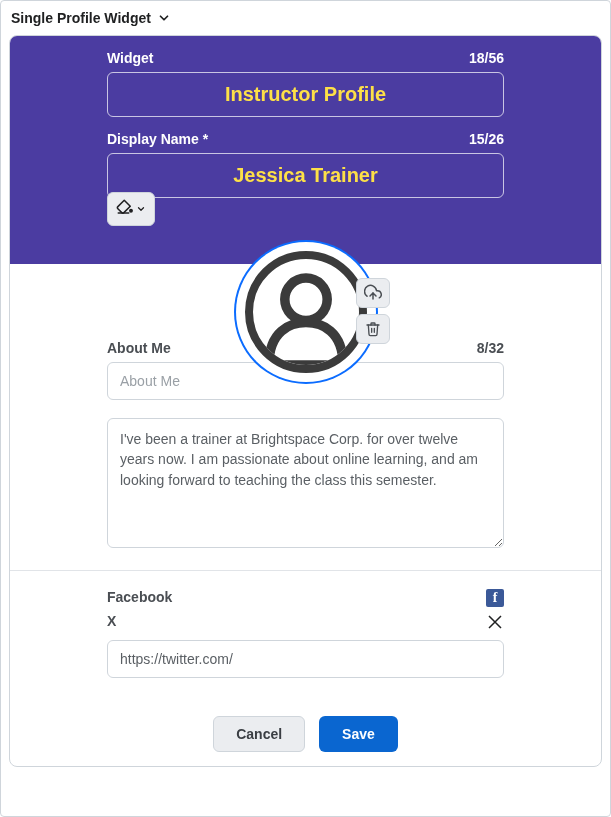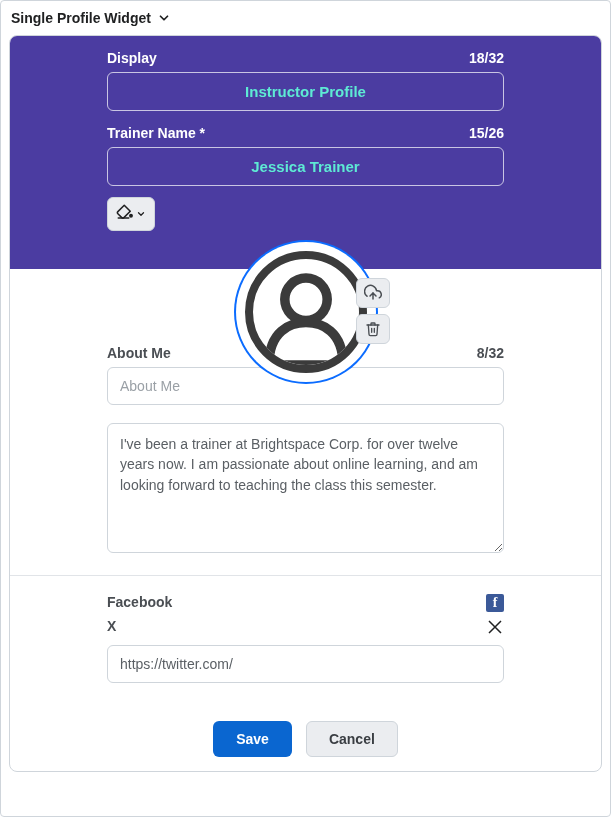--- a/index.html
+++ b/index.html
@@ -53,22 +53,22 @@
     font-size: 14px;
     font-weight: 700;
     margin-bottom: 6px;
   }
   .hero-input {
     width: 100%;
     text-align: center;
     background: transparent;
     border: 1px solid rgba(255,255,255,0.7);
     border-radius: 6px;
-    color: #5eead4;
-    font-size: 15px;
+    color: #fde047;
+    font-size: 20px;
     font-weight: 700;
     padding: 10px 4px;
     outline: none;
     margin-bottom: 14px;
   }
   .hero-input::placeholder { color: rgba(255,255,255,0.7); }
   .tool-btn {
     position: absolute;
     left: 97px;
     bottom: 38px;
@@ -181,30 +181,30 @@
       <svg width="14" height="14" viewBox="0 0 24 24" fill="none" stroke="#202122" stroke-width="3" stroke-linecap="round" stroke-linejoin="round">
           <polyline points="6 9 12 15 18 9"></polyline>
         </svg>
     </span>
   </div>
 
   <div class="card" style="position:relative;">
 
     <div class="hero">
       <div class="label-row">
-        <span>Display</span>
-        <span>18/32</span>
+        <span>Widget</span>
+        <span>18/56</span>
       </div>
       <input class="hero-input" value="Instructor Profile" style="">
 
       <div class="label-row">
-        <span>Trainer Name *</span>
+        <span>Display Name *</span>
         <span>15/26</span>
       </div>
-      <input class="hero-input" style="margin-bottom: 23px;" value="Jessica Trainer">
+      <input class="hero-input" style="margin-bottom: 6px;" value="Jessica Trainer">
 
       <div class="tool-btn">
         <span>
           <svg width="18" height="18" viewBox="0 0 24 24" fill="none" stroke="#202122" stroke-width="2" stroke-linecap="round" stroke-linejoin="round">
               <path d="M19 11l-8-8-8.5 8.5a2 2 0 0 0 0 2.8l5.2 5.2a2 2 0 0 0 2.8 0L19 11z"></path>
               <path d="M3 20h14"></path>
               <circle cx="20" cy="17" r="1.6" fill="#202122"></circle>
             </svg>
         </span>
         <svg width="10" height="10" viewBox="0 0 24 24" fill="none" stroke="#202122" stroke-width="3" stroke-linecap="round" stroke-linejoin="round">
@@ -261,18 +261,18 @@
         <span>
           <svg width="18" height="18" viewBox="0 0 24 24" fill="none" stroke="#202122" stroke-width="2">
               <path d="M4 4l16 16M20 4L4 20"></path>
             </svg>
         </span>
       </div>
       <input class="text-input" style="margin-bottom: 8px;" value="https://twitter.com/">
     </div>
 
     <div class="footer">
+      <button class="btn btn-secondary">Cancel</button>
       <button class="btn btn-primary">Save</button>
-      <button class="btn btn-secondary">Cancel</button>
     </div>
 
   </div>
 </div>
 
 </body></html>

